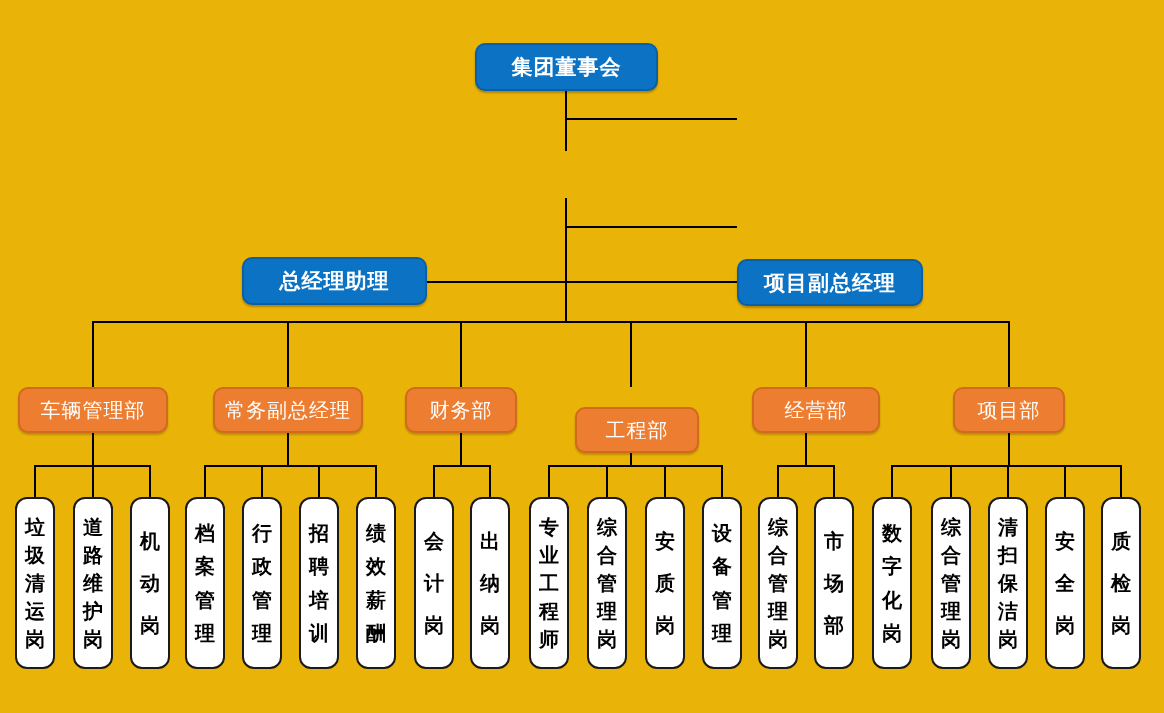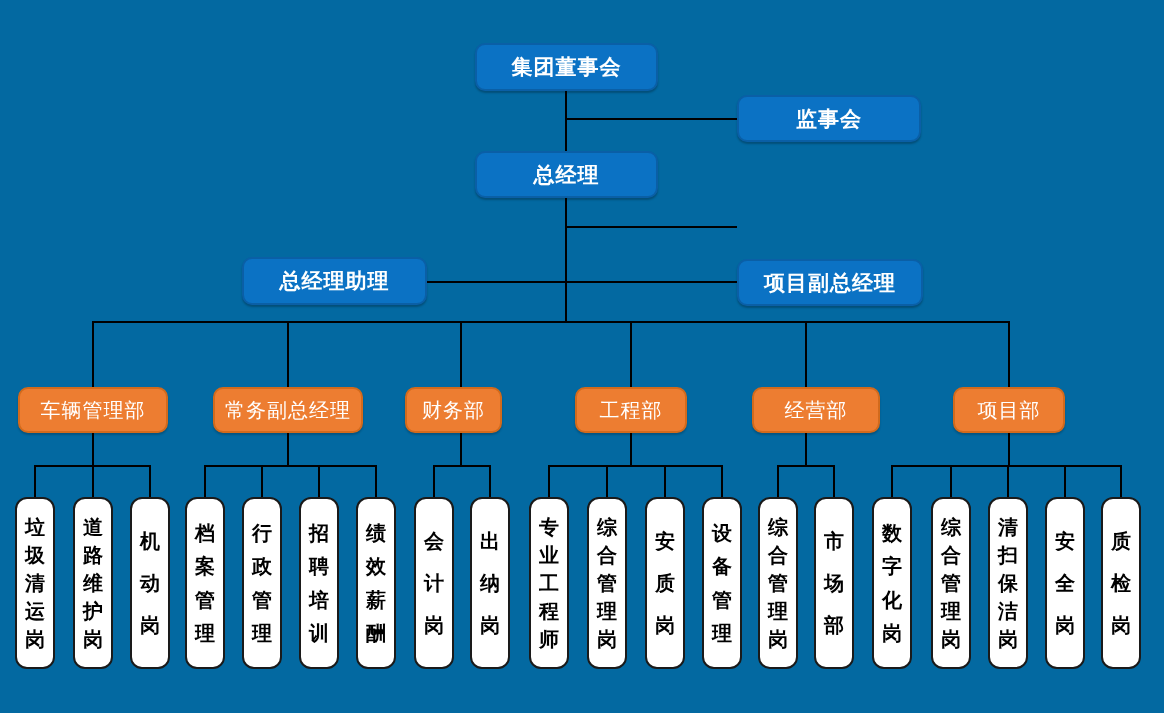--- a/index.html
+++ b/index.html
@@ -1,17 +1,17 @@
 <!DOCTYPE html>
 <html style="--executive-fill: #0B72C4; --executive-border: #0A5FA6; --department-fill: #ED7D31; --department-border: #D26A1C; --position-fill: #FFFFFF; --position-border: #1A1A1A; --position-text: #000000; --text-on-fill: #FFFFFF; --connector: #000000;"><head>
 <meta charset="utf-8">
 <style>
   html,body{margin:0;padding:0;background:#ffffff;}
   .canvas{
-    position:relative;width:1164px;height:713px;background:#0369a1;overflow:hidden;
+    position:relative;width:1164px;height:713px;background:#eab308;overflow:hidden;
     font-family:"Liberation Sans","DejaVu Sans",sans-serif;
   }
   
   .hline,.vline{position:absolute;background:var(--connector,#000);z-index:1;}
   .hline{height:2px;}
   .vline{width:2px;}
   
   .exec{
     position:absolute;z-index:2;display:flex;align-items:center;justify-content:center;
     background:var(--executive-fill,#0B72C4);
@@ -91,29 +91,27 @@
   <div class="vline" style="left:721px;top:465px;height:33px;"></div>
   <div class="vline" style="left:777px;top:465px;height:33px;"></div>
   <div class="vline" style="left:833px;top:465px;height:33px;"></div>
   <div class="vline" style="left:891px;top:465px;height:33px;"></div>
   <div class="vline" style="left:950px;top:465px;height:33px;"></div>
   <div class="vline" style="left:1007px;top:465px;height:33px;"></div>
   <div class="vline" style="left:1064px;top:465px;height:33px;"></div>
   <div class="vline" style="left:1120px;top:465px;height:33px;"></div>
 
   <div class="exec" style="left:475px;top:43px;width:183px;height:48px;">集团董事会</div>
-  <div class="exec" style="left:737px;top:95px;width:184px;height:47px;">监事会</div>
-  <div class="exec" style="left:475px;top:151px;width:183px;height:47px;">总经理</div>
   <div class="exec" style="left:737px;top:259px;width:186px;height:47px;">项目副总经理</div>
   <div class="exec" style="left:242px;top:257px;width:185px;height:48px;">总经理助理</div>
 
   <div class="dept" style="left:18px;width:150px;">车辆管理部</div>
   <div class="dept" style="left:213px;width:150px;">常务副总经理</div>
-  <div class="dept" style="left:405px;width:97px;">财务部</div>
-  <div class="dept" style="left:575px;width:112px;">工程部</div>
+  <div class="dept" style="left:405px;width:112px;">财务部</div>
+  <div class="dept" style="left:575px;width:124px;margin-top:20px;">工程部</div>
   <div class="dept" style="left:752px;width:128px;">经营部</div>
   <div class="dept" style="left:953px;width:112px;">项目部</div>
 
   <div class="pos" style="left:15px;">
       <span>垃</span>
       <span>圾</span>
       <span>清</span>
       <span>运</span>
       <span>岗</span>
     </div>

